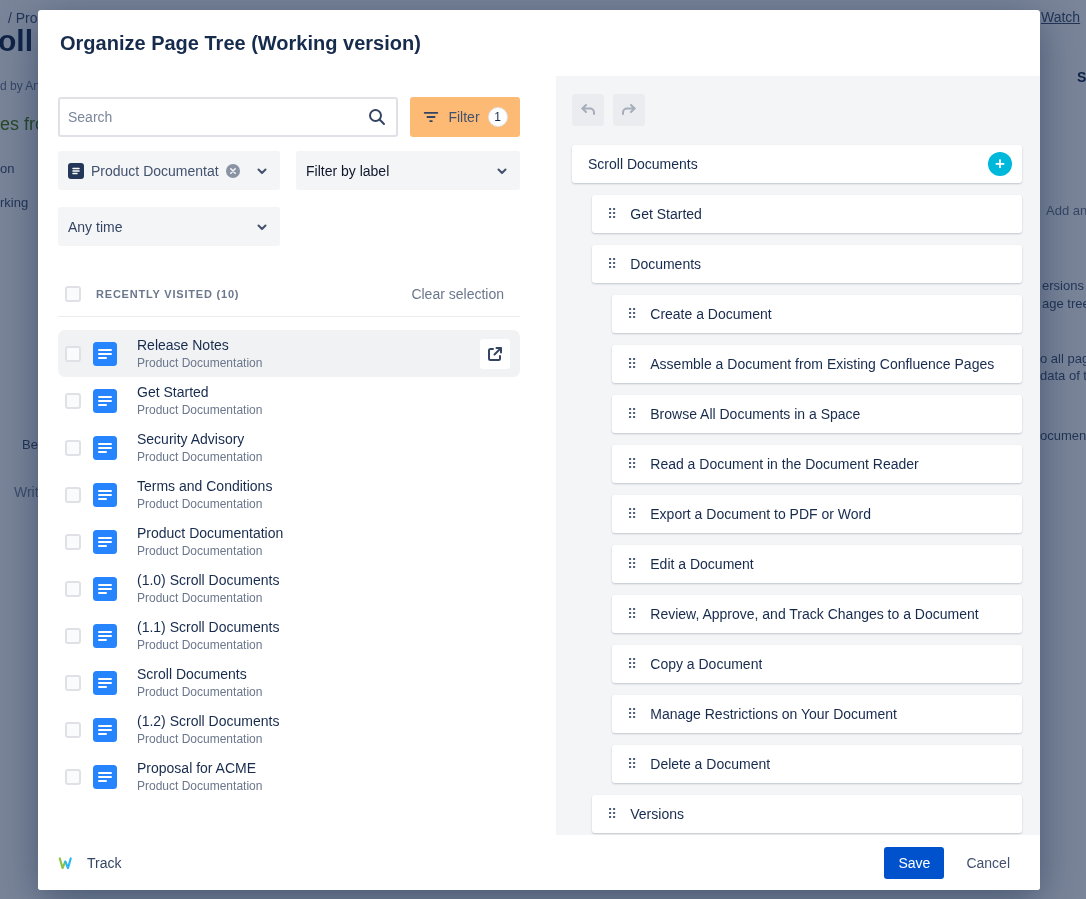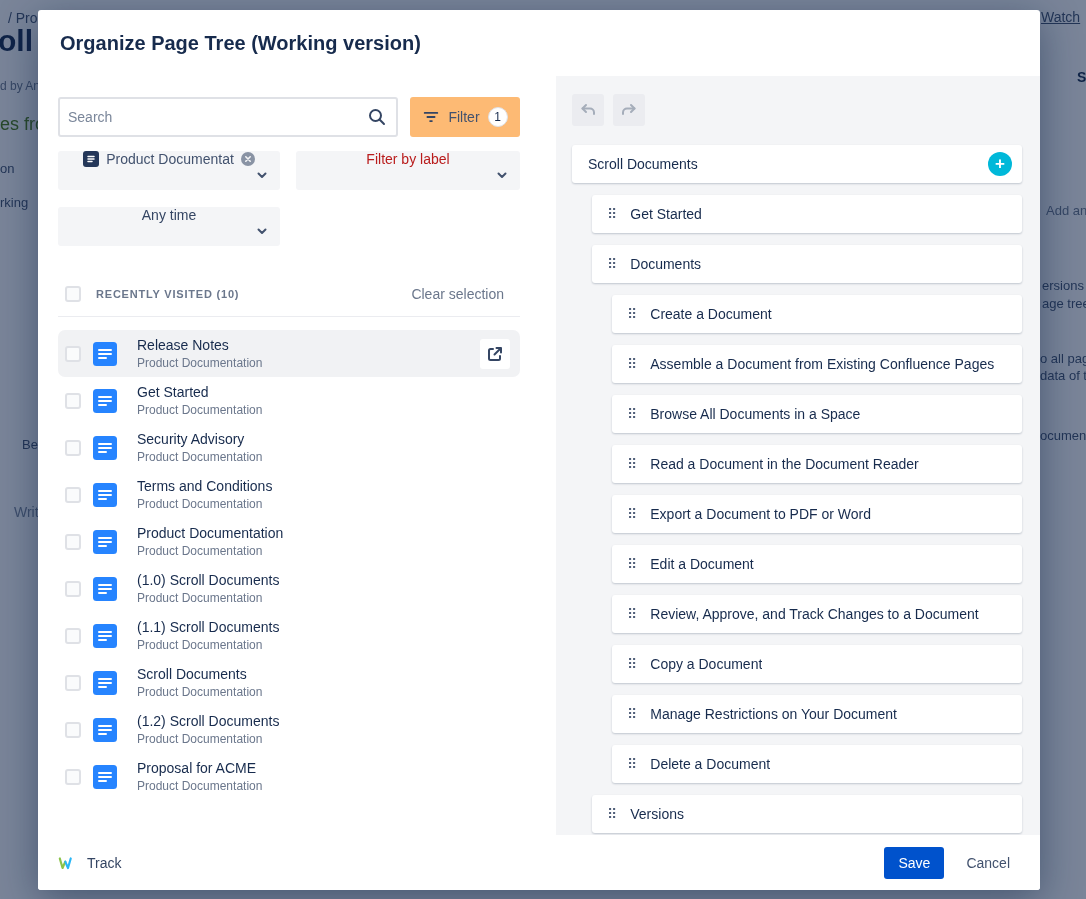--- a/index.html
+++ b/index.html
@@ -19,21 +19,21 @@
   .f5 { left:0;      top:161px; font-size:13px; color:#42526E; }
   .f6 { left:0;      top:195px; font-size:13px; color:#42526E; }
   .f7 { left:1077px; top:69px;  font-size:14px; font-weight:bold; color:#172B4D; }
   .f8 { left:1046px; top:203px; font-size:13px; color:#6B778C; }
   .f9 { left:1042px; top:278px; font-size:13px; color:#42526E; }
   .f10{ left:1042px; top:296px; font-size:13px; color:#42526E; }
   .f11{ left:1040px; top:351px; font-size:13px; color:#42526E; }
   .f12{ left:1040px; top:368px; font-size:13px; color:#42526E; }
   .f13{ left:1040px; top:428px; font-size:13px; color:#42526E; }
   .f14{ left:22px;   top:437px; font-size:13px; color:#42526E; }
-  .f15{ left:14px;   top:504px; font-size:14px; color:#7A869A; }
+  .f15{ left:14px;   top:484px; font-size:14px; color:#7A869A; }
 
   .overlay { position:absolute; inset:0; background:rgba(9,30,66,0.54); z-index:5; }
 
   
   .modal {
     position:absolute; z-index:10; left:38px; top:10px; width:1002px; height:880px;
     background:#fff; border-radius:3px; overflow:hidden;
     display:flex; flex-direction:column;
     box-shadow:0 10px 40px rgba(9,30,66,0.45);
   }
@@ -53,29 +53,29 @@
   .search-icon { position:absolute; right:9px; top:8px; }
 
   .filter-btn { flex:0 0 110px; height:40px; border:none; background:#fdba74; border-radius:3px;
                 display:flex; align-items:center; justify-content:center; gap:8px;
                 font-family:inherit; font-size:14px; color:#42526E; cursor:pointer; }
   .filter-badge { width:20px; height:20px; border-radius:50%; background:#fff; border:1px solid #DFE1E6;
                   font-size:12px; color:#172B4D; display:flex; align-items:center; justify-content:center; }
 
   .dropdown-row { display:flex; gap:16px; margin-bottom:17px; }
   .select { background:#F4F5F7; border-radius:3px; height:39px; display:flex; align-items:center;
-            padding:0 10px; cursor:pointer;flex-direction:column; }
+            padding:0 10px; cursor:pointer; }
   .space-select { flex:0 0 222px; min-width:0; }
   .label-select { flex:1 1 auto; }
   .time-select  { width:222px; margin-bottom:38px; }
   .chev { margin-left:auto; flex:0 0 16px; }
 
   .chip { display:flex; align-items:center; gap:7px; font-size:14px; color:#42526E; min-width:0; }
   .chip-label { white-space:nowrap; overflow:hidden; max-width:132px; }
-  .select-placeholder { font-size:14px; color:#b91c1c; }
+  .select-placeholder { font-size:14px; color:#0f172a; }
   .select-value { font-size:14px; color:#344563; }
 
   .list-header { display:flex; align-items:center; height:20px; margin-bottom:12px; padding-left:7px; }
   .checkbox { width:16px; height:16px; border:2px solid #DFE1E6; border-radius:3px; background:#FAFBFC;
               flex:0 0 16px; cursor:pointer; }
   .list-header-label { margin-left:15px; font-size:11px; font-weight:bold; letter-spacing:0.8px; color:#6B778C; }
   .clear-selection { margin-left:auto; font-size:14px; color:#6B778C; cursor:pointer; padding-right:16px; }
   .list-divider { border-top:1px solid #EBECF0; margin-bottom:13px; }
 
   .list-item { height:47px; display:flex; align-items:center; padding:0 10px 0 7px; border-radius:7px; }

